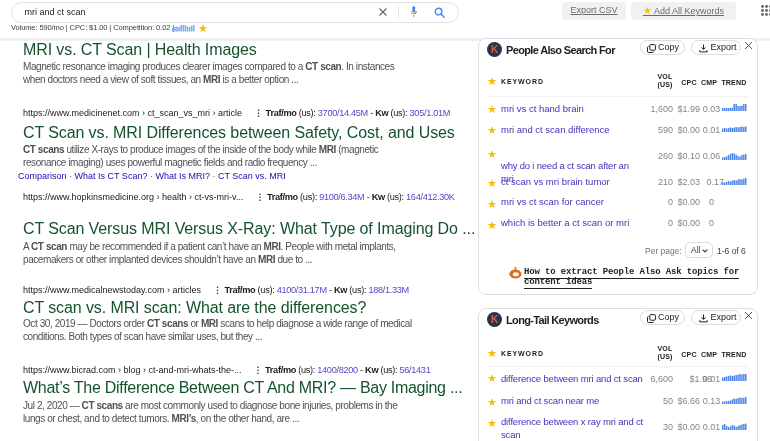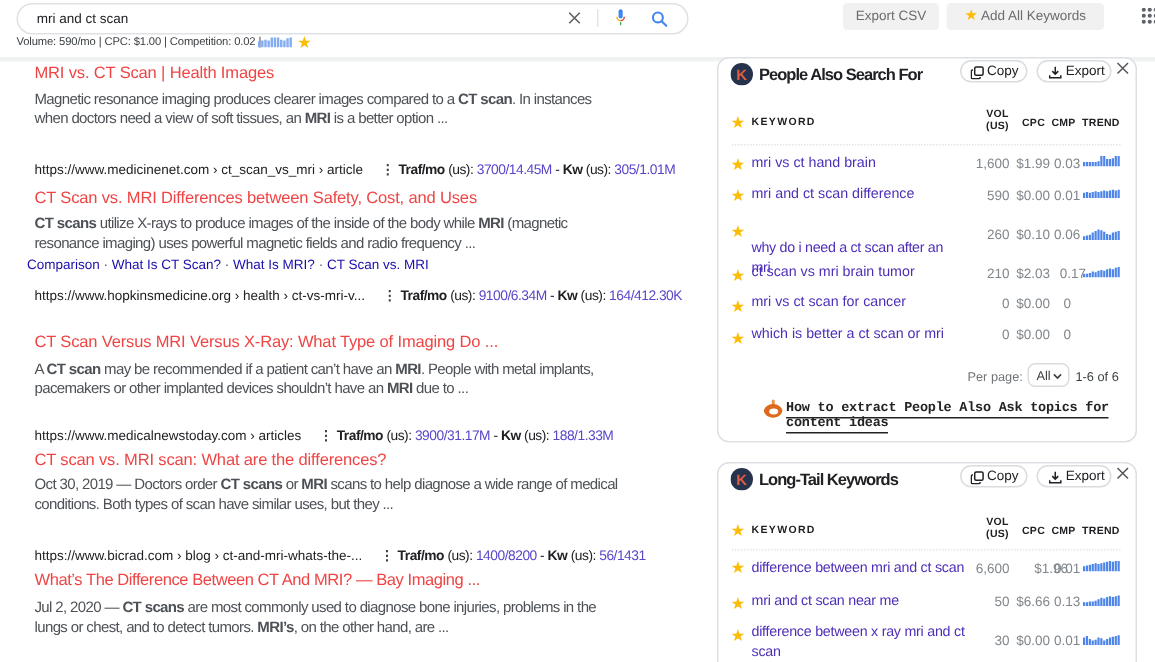--- a/index.html
+++ b/index.html
@@ -3,29 +3,29 @@
 <meta charset="utf-8">
 <style>
 * { margin:0; padding:0; box-sizing:border-box; }
 html,body { width:770px; height:441px; overflow:hidden; background:#fff;
   font-family:"Liberation Sans", sans-serif; }
 .abs { position:absolute; }
 b { font-weight:bold; }
 
 #searchpill { left:11px; top:2px; width:448px; height:21px; border:1px solid #dfe1e5; border-radius:11px; background:#fff; }
 #qtext { left:24.5px; top:7px; font-size:9px; color:#202124; }
-.hbtn { top:2px; height:18px; background:#f1f1f1; border-radius:3px; color:#6b6b6b; font-size:9px; line-height:17px; text-align:center; }
+.hbtn { top:2px; height:18px; background:#f1f1f1; border-radius:3px; color:#6b6b6b; font-size:9px; line-height:17px; text-align:center;text-decoration:underline; }
 #volline { left:11px; top:23px; font-size:7.5px; letter-spacing:-0.1px; color:#3c4043; }
 #grayband { left:0; top:38px; width:770px; height:3px; background:#f0f1f2; }
 
 .url { font-size:9px; line-height:11px; color:#202124; white-space:nowrap; }
 .ann { font-size:9.2px; letter-spacing:-0.32px; color:#202124; }
 .annnum { color:#5847c8; }
 .dots3 { color:#3c4043; font-size:9px; font-weight:bold; }
-.rtitle { font-size:11px; line-height:13px; letter-spacing:-0.1px; color:#ef4444; white-space:nowrap; }
+.rtitle { font-size:16px; line-height:13px; letter-spacing:-0.1px; color:#14532d; white-space:nowrap; }
 .snip { font-size:10px; line-height:13.3px; letter-spacing:-0.42px; color:#4d5156; }
 .slinks { font-size:9px; line-height:11px; color:#1a0dab; }
 .slsep { color:#4d5156; }
 
 .panel { width:280px; left:478px; border:1px solid #dcdfe3; border-radius:8px; background:#fff; }
 .ptitle { font-size:11px; font-weight:bold; letter-spacing:-0.65px; color:#202124; white-space:nowrap; }
 .pillbtn { height:15px; border:1px solid #dadce0; border-radius:8px; background:#fff; color:#202124; font-size:9px; line-height:13px; white-space:nowrap; }
 .thead { font-size:7px; font-weight:bold; color:#202124; letter-spacing:0.2px; }
 .kw { font-size:9.5px; line-height:13px; color:#4d2eb8; }
 .kw2 { letter-spacing:-0.16px; }
@@ -90,21 +90,21 @@
 
 <div class="abs url" style="left:23px;top:107.8px">https://www.medicinenet.com › ct_scan_vs_mri › article<span style="display:inline-block;width:12px"></span><span class="dots3">⋮</span> <span class="ann"><b>Traf/mo</b> (us): <span class="annnum">3700/14.45M</span> - <b>Kw</b> (us): <span class="annnum">305/1.01M</span></span></div>
 <div class="abs rtitle" style="left:23px;top:125.7px">CT Scan vs. MRI Differences between Safety, Cost, and Uses</div>
 <div class="abs snip" style="left:23px;top:142.8px"><b>CT scans</b> utilize X-rays to produce images of the inside of the body while <b>MRI</b> (magnetic<br>resonance imaging) uses powerful magnetic fields and radio frequency ...</div>
 <div class="abs slinks" style="left:18px;top:171px">Comparison<span class="slsep"> · </span>What Is CT Scan?<span class="slsep"> · </span>What Is MRI?<span class="slsep"> · </span>CT Scan vs. MRI</div>
 
 <div class="abs url" style="left:23px;top:192px">https://www.hopkinsmedicine.org › health › ct-vs-mri-v...<span style="display:inline-block;width:12px"></span><span class="dots3">⋮</span> <span class="ann"><b>Traf/mo</b> (us): <span class="annnum">9100/6.34M</span> - <b>Kw</b> (us): <span class="annnum">164/412.30K</span></span></div>
 <div class="abs rtitle" style="left:23px;top:222.2px">CT Scan Versus MRI Versus X-Ray: What Type of Imaging Do ...</div>
 <div class="abs snip" style="left:23px;top:239.8px">A <b>CT scan</b> may be recommended if a patient can’t have an <b>MRI</b>. People with metal implants,<br>pacemakers or other implanted devices shouldn’t have an <b>MRI</b> due to ...</div>
 
-<div class="abs url" style="left:23px;top:284.8px">https://www.medicalnewstoday.com › articles<span style="display:inline-block;width:12px"></span><span class="dots3">⋮</span> <span class="ann"><b>Traf/mo</b> (us): <span class="annnum">3900/31.17M</span> - <b>Kw</b> (us): <span class="annnum">188/1.33M</span></span></div>
+<div class="abs url" style="left:23px;top:284.8px">https://www.medicalnewstoday.com › articles<span style="display:inline-block;width:12px"></span><span class="dots3">⋮</span> <span class="ann"><b>Traf/mo</b> (us): <span class="annnum">4100/31.17M</span> - <b>Kw</b> (us): <span class="annnum">188/1.33M</span></span></div>
 <div class="abs rtitle" style="left:23px;top:300.7px">CT scan vs. MRI scan: What are the differences?</div>
 <div class="abs snip" style="left:23px;top:317px">Oct 30, 2019 — Doctors order <b>CT scans</b> or <b>MRI</b> scans to help diagnose a wide range of medical<br>conditions. Both types of scan have similar uses, but they ...</div>
 
 <div class="abs url" style="left:23px;top:364.8px">https://www.bicrad.com › blog › ct-and-mri-whats-the-...<span style="display:inline-block;width:12px"></span><span class="dots3">⋮</span> <span class="ann"><b>Traf/mo</b> (us): <span class="annnum">1400/8200</span> - <b>Kw</b> (us): <span class="annnum">56/1431</span></span></div>
 <div class="abs rtitle" style="left:23px;top:380.9px;letter-spacing:-0.28px">What’s The Difference Between CT And MRI? — Bay Imaging ...</div>
 <div class="abs snip" style="left:23px;top:399.1px">Jul 2, 2020 — <b>CT scans</b> are most commonly used to diagnose bone injuries, problems in the<br>lungs or chest, and to detect tumors. <b>MRI’s</b>, on the other hand, are ...</div>
 
 <div class="abs panel" style="top:38px;height:257px"></div>
 <svg class="abs" style="left:487px;top:41.5px" width="15" height="15" viewBox="0 0 15 15">
     <circle cx="7.5" cy="7.5" r="7.5" fill="#26334d"></circle>

